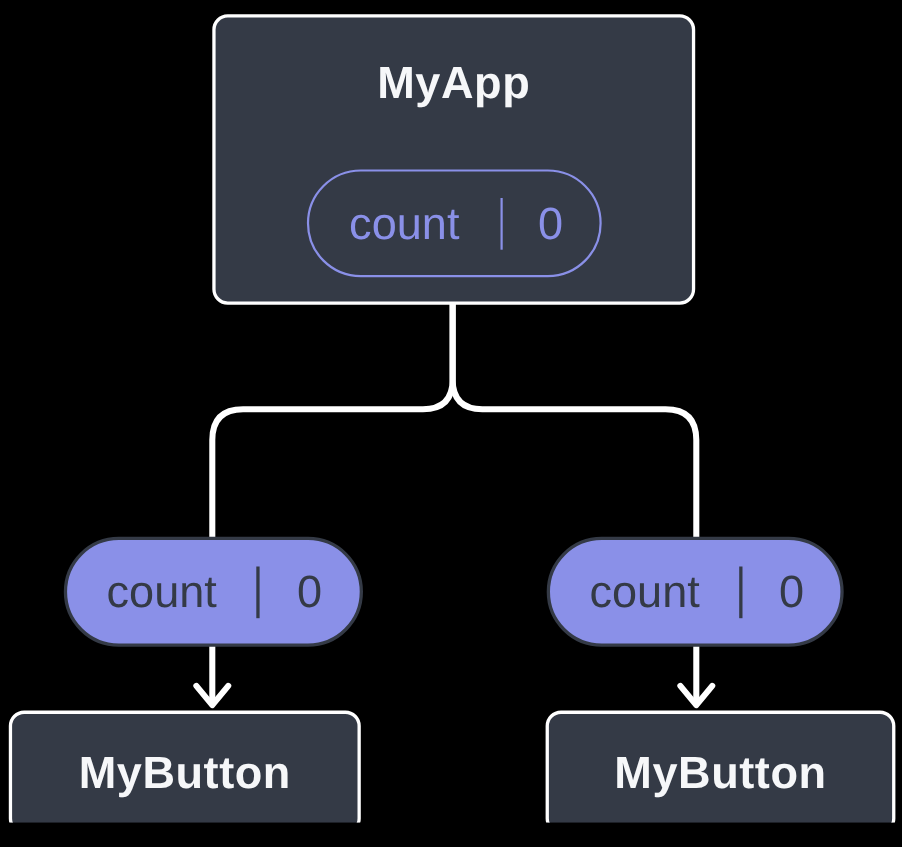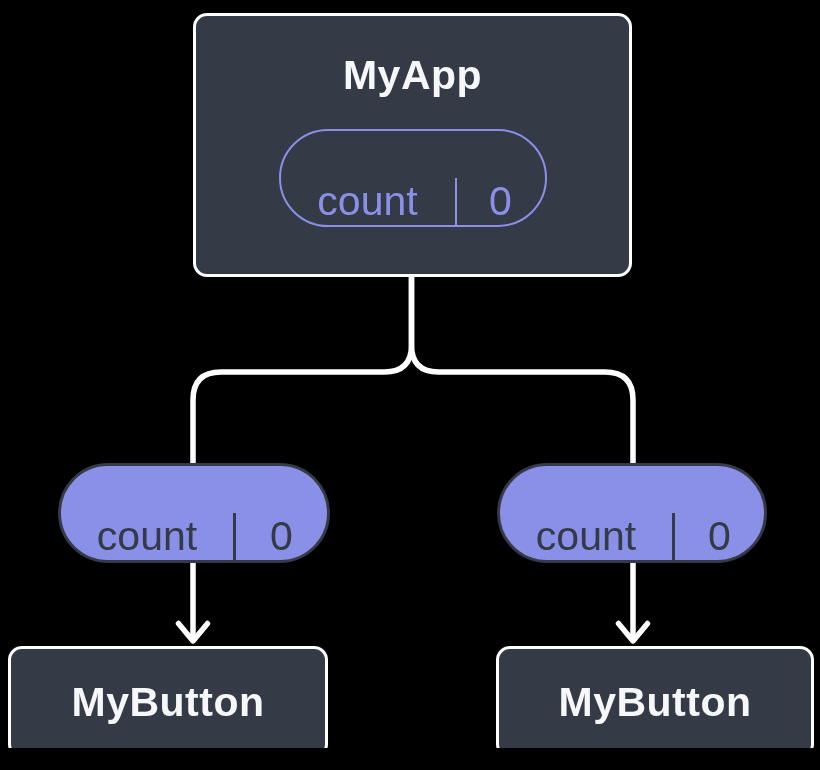--- a/index.html
+++ b/index.html
@@ -69,23 +69,24 @@
     height: 112px;
     display: flex;
     align-items: center;
     justify-content: center;
   }
   
   .pill {
     position: absolute;
     box-sizing: border-box;
     display: flex;
-    align-items: flex-end;
+    align-items: center;
     font-size: 41px;
     z-index: 2;
+    margin-top: 25px;
   }
   .pill .seg {
     display: flex;
     align-items: center;
     justify-content: center;
   }
   
   .state-pill {
     left: 50%;
     transform: translateX(-50%);

